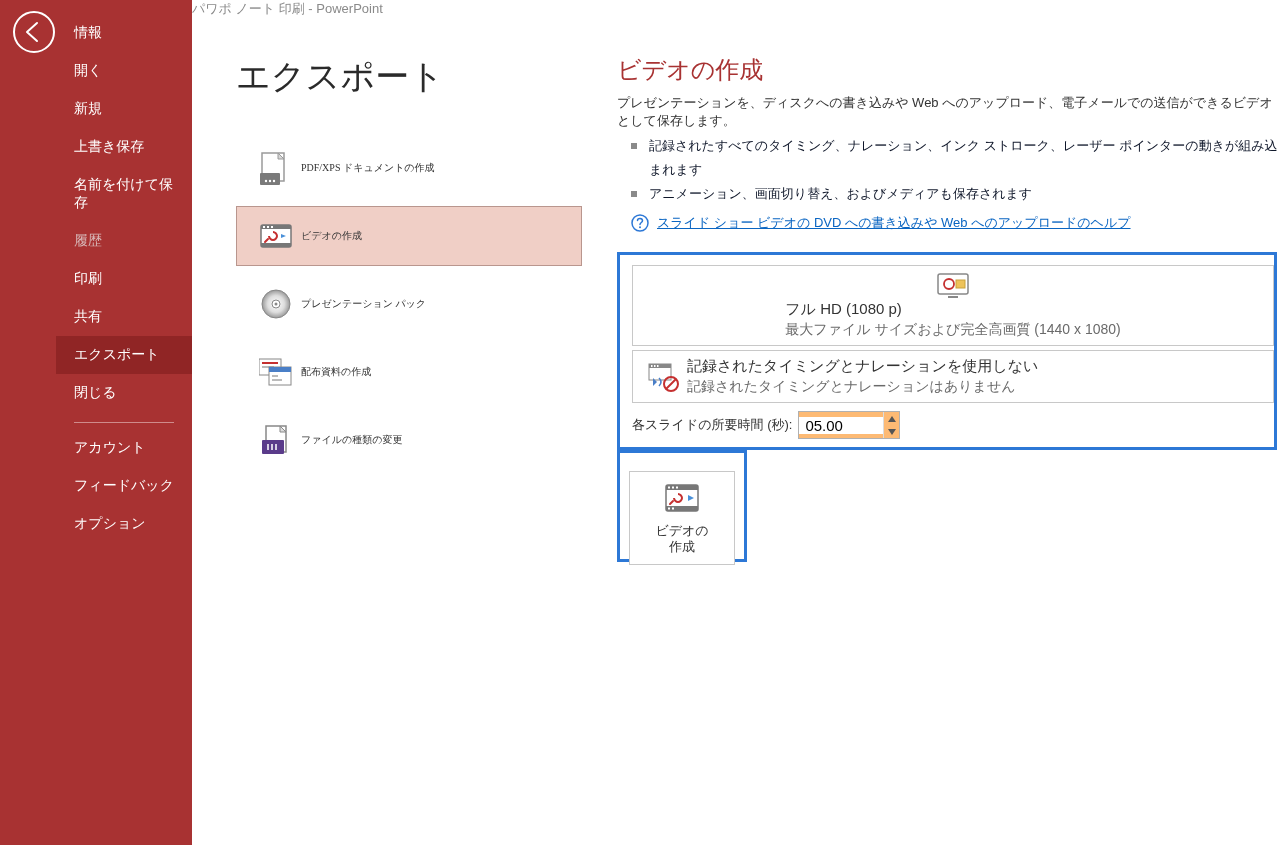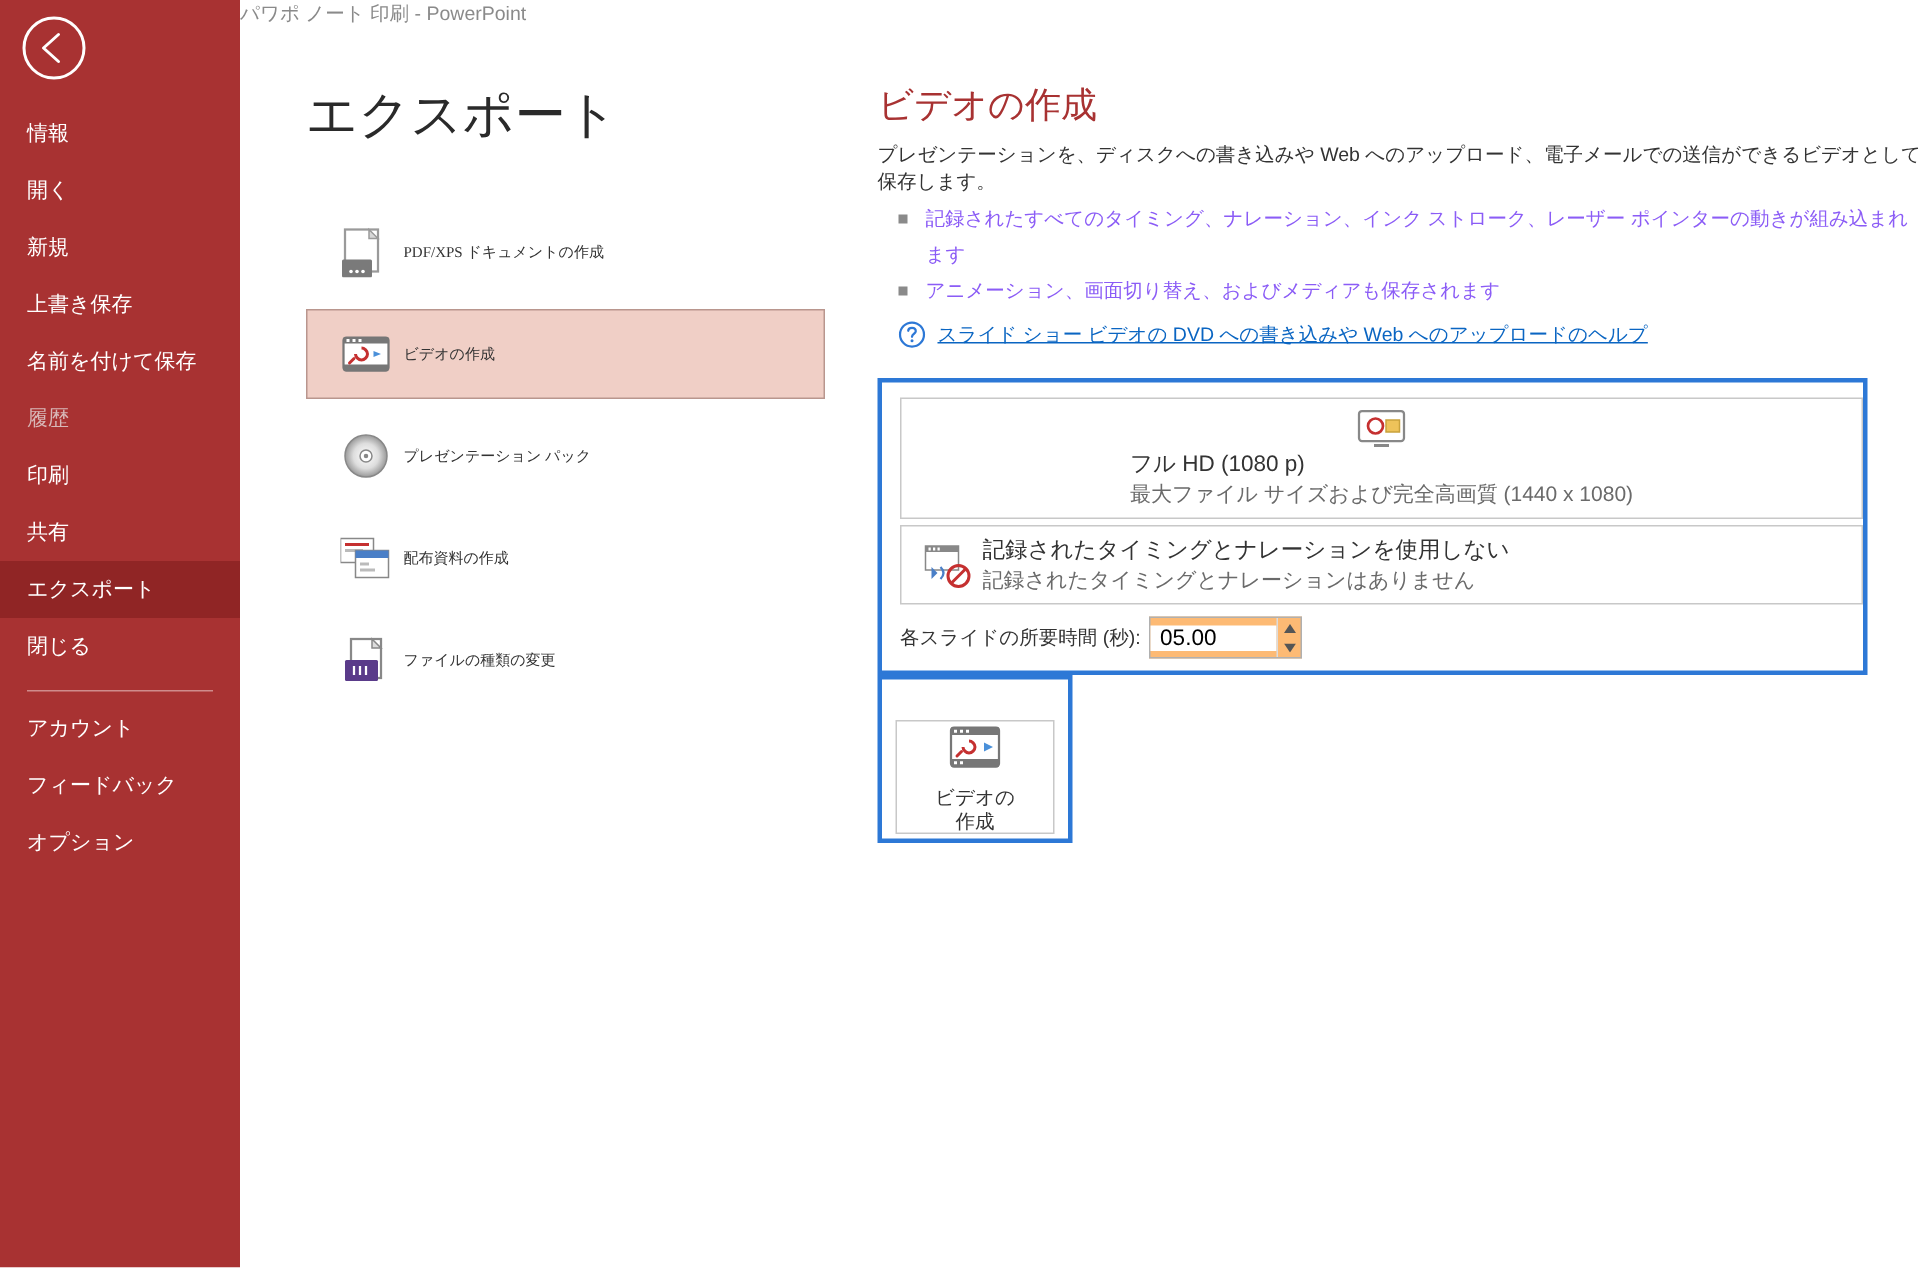--- a/index.html
+++ b/index.html
@@ -6,26 +6,26 @@
 body {
   font-family: "Yu Gothic UI", "Meiryo", "Segoe UI", sans-serif;
   background: #ffffff;
   width: 1284px;
   height: 845px;
   overflow: hidden;
   display: flex;
   color: #333;
 }
 .sidebar {
-  width: 160px;
+  width: 192px;
   background: #a83232;
   height: 100%;
   color: #fff;
   display: flex;
-  flex-direction: column;
+  flex-direction: row;
 }
 .back-btn {
   width: 48px;
   height: 48px;
   margin: 8px 0 0 12px;
   display: flex;
   align-items: center;
   justify-content: center;
   cursor: pointer;
 }
@@ -112,21 +112,21 @@
   margin-bottom: 4px;
 }
 .bullet-list {
   list-style: none;
   margin: 4px 0 8px 14px;
 }
 .bullet-list li {
   position: relative;
   padding-left: 18px;
   font-size: 13px;
-  color: #8b5cf6;
+  color: #0f172a;
   line-height: 24px;
 }
 .bullet-list li::before {
   content: "";
   position: absolute;
   left: 0;
   top: 9px;
   width: 6px;
   height: 6px;
   background: #8a8a8a;
@@ -212,21 +212,21 @@
   border: 3px solid #2d78d6;
   width: 130px;
   height: 112px;
   margin-top: 0;
   display: flex;
   align-items: center;
   justify-content: center;
 }
 .create-video-btn {
   width: 106px;
-  height: 76px;
+  height: 94px;
   border: 1px solid #c8c8c8;
   background: #fff;
   display: flex;
   flex-direction: column;
   align-items: center;
   justify-content: center;
   cursor: pointer;
   margin-top: 24px;
 }
 .create-video-btn .label {

